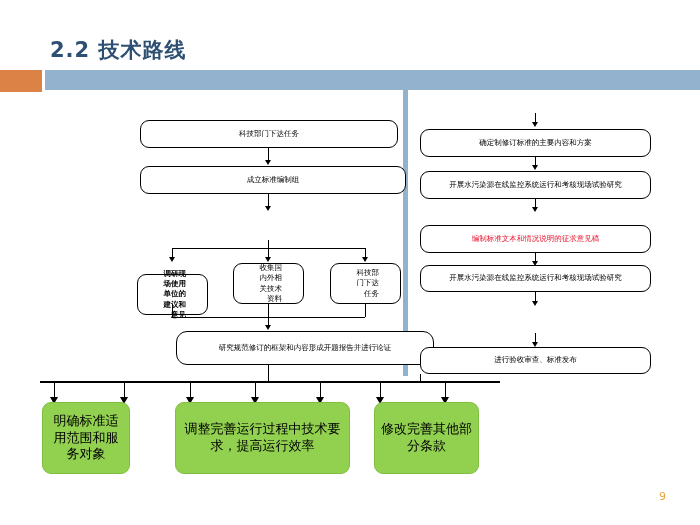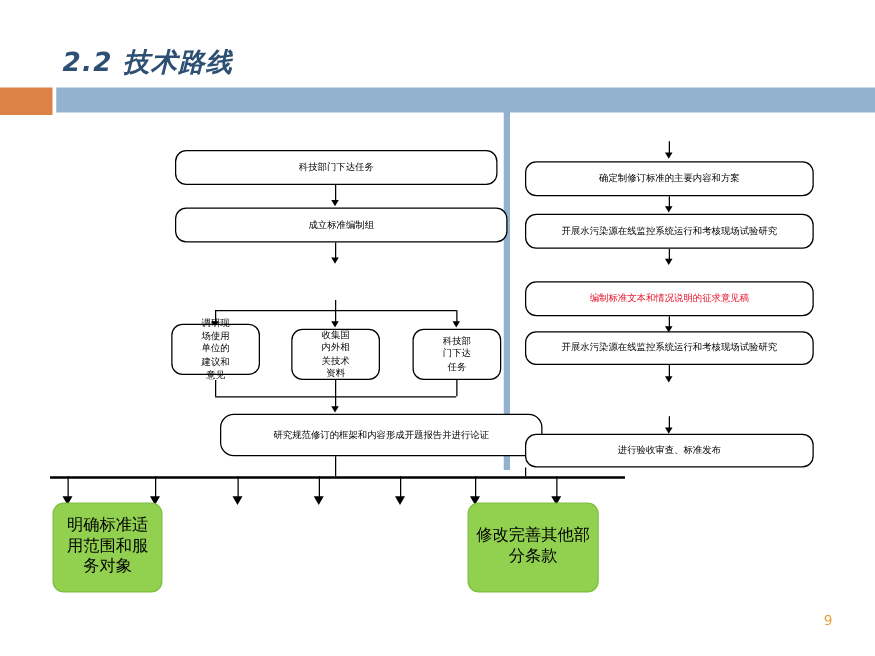--- a/index.html
+++ b/index.html
@@ -7,31 +7,31 @@
     width:700px;height:525px;background:#ffffff;overflow:hidden;
     font-family:"DejaVu Sans","Liberation Sans",sans-serif;
     position:relative;
   }
   #slide{position:absolute;left:0;top:0;width:700px;height:525px;}
 
   
   .title{
     position:absolute;left:50px;top:36px;
     font-size:21px;font-weight:bold;color:#2E4F74;
-    letter-spacing:1px;white-space:nowrap;font-style:italic;
+    letter-spacing:1px;white-space:nowrap;
   }
   .bar-orange{position:absolute;left:0px;top:70px;width:42px;height:22px;background:#DD8246;}
   .bar-blue{position:absolute;left:45px;top:70px;width:655px;height:20px;background:#92B2CE;}
   .divider-v{position:absolute;left:403px;top:88px;width:5px;height:288px;background:#92B2CE;}
 
   
   .box{
     position:absolute;box-sizing:border-box;
     border:1px solid #000;border-radius:9px;background:#ffffff;
-    display:flex;align-items:center;justify-content:center;text-align:center;
+    display:flex;align-items:center;justify-content:center;text-align:right;
     font-size:7.5px;line-height:1.35;color:#000;padding:1px 21px;
   }
   .box.red{color:#E8102A;}
   .box.wide{border-radius:11px;margin-left:36px;}
 
   
   .gbox{
     position:absolute;box-sizing:border-box;
     background:#92D050;border:1px solid #7FBF3F;border-radius:9px;
     display:flex;align-items:center;justify-content:center;text-align:center;
@@ -79,21 +79,21 @@
 
   <div class="vline" style="left:268px;top:240px;height:8px;"></div>
   <div class="hline" style="left:172px;top:248px;width:193px;"></div>
   <div class="vline" style="left:172px;top:248px;height:10px;"></div>
   <div class="vline" style="left:268px;top:248px;height:10px;"></div>
   <div class="vline" style="left:365px;top:248px;height:10px;"></div>
   <div class="arrow-d" style="left:169px;top:257px;"></div>
   <div class="arrow-d" style="left:265px;top:257px;"></div>
   <div class="arrow-d" style="left:362px;top:257px;"></div>
 
-  <div class="box" style="left:137px;top:259px;width:71px;height:41px;">调研现场使用单位的建议和意见</div>
+  <div class="box" style="left:137px;top:274px;width:71px;height:41px;font-weight:bold;">调研现场使用单位的建议和意见</div>
   <div class="box" style="left:233px;top:263px;width:71px;height:41px;">收集国内外相关技术资料</div>
   <div class="box" style="left:330px;top:263px;width:71px;height:41px;">科技部门下达任务</div>
 
   <div class="vline" style="left:172px;top:304px;height:13px;"></div>
   <div class="vline" style="left:268px;top:304px;height:13px;"></div>
   <div class="vline" style="left:365px;top:304px;height:13px;"></div>
   <div class="hline" style="left:172px;top:317px;width:193px;"></div>
   <div class="vline" style="left:268px;top:317px;height:9px;"></div>
   <div class="arrow-d" style="left:265px;top:325px;"></div>
 
@@ -139,17 +139,18 @@
   <div class="arrow-d big" style="left:251px;top:397px;"></div>
   <div class="vline" style="left:320px;top:381px;height:17px;"></div>
   <div class="arrow-d big" style="left:316px;top:397px;"></div>
 
   <div class="vline" style="left:380px;top:381px;height:17px;"></div>
   <div class="arrow-d big" style="left:376px;top:397px;"></div>
   <div class="vline" style="left:445px;top:381px;height:17px;"></div>
   <div class="arrow-d big" style="left:441px;top:397px;"></div>
 
   <div class="gbox" style="left:42px;top:402px;width:88px;height:72px;">明确标准适用范围和服务对象</div>
+  <div class="gbox" style="left:175px;top:402px;width:175px;height:72px;">调整完善运行过程中技术要求，提高运行效率</div>
   <div class="gbox" style="left:374px;top:402px;width:105px;height:72px;">修改完善其他部分条款</div>
 
   <div class="pagenum">9</div>
 
 </div>
 
 </body></html>

